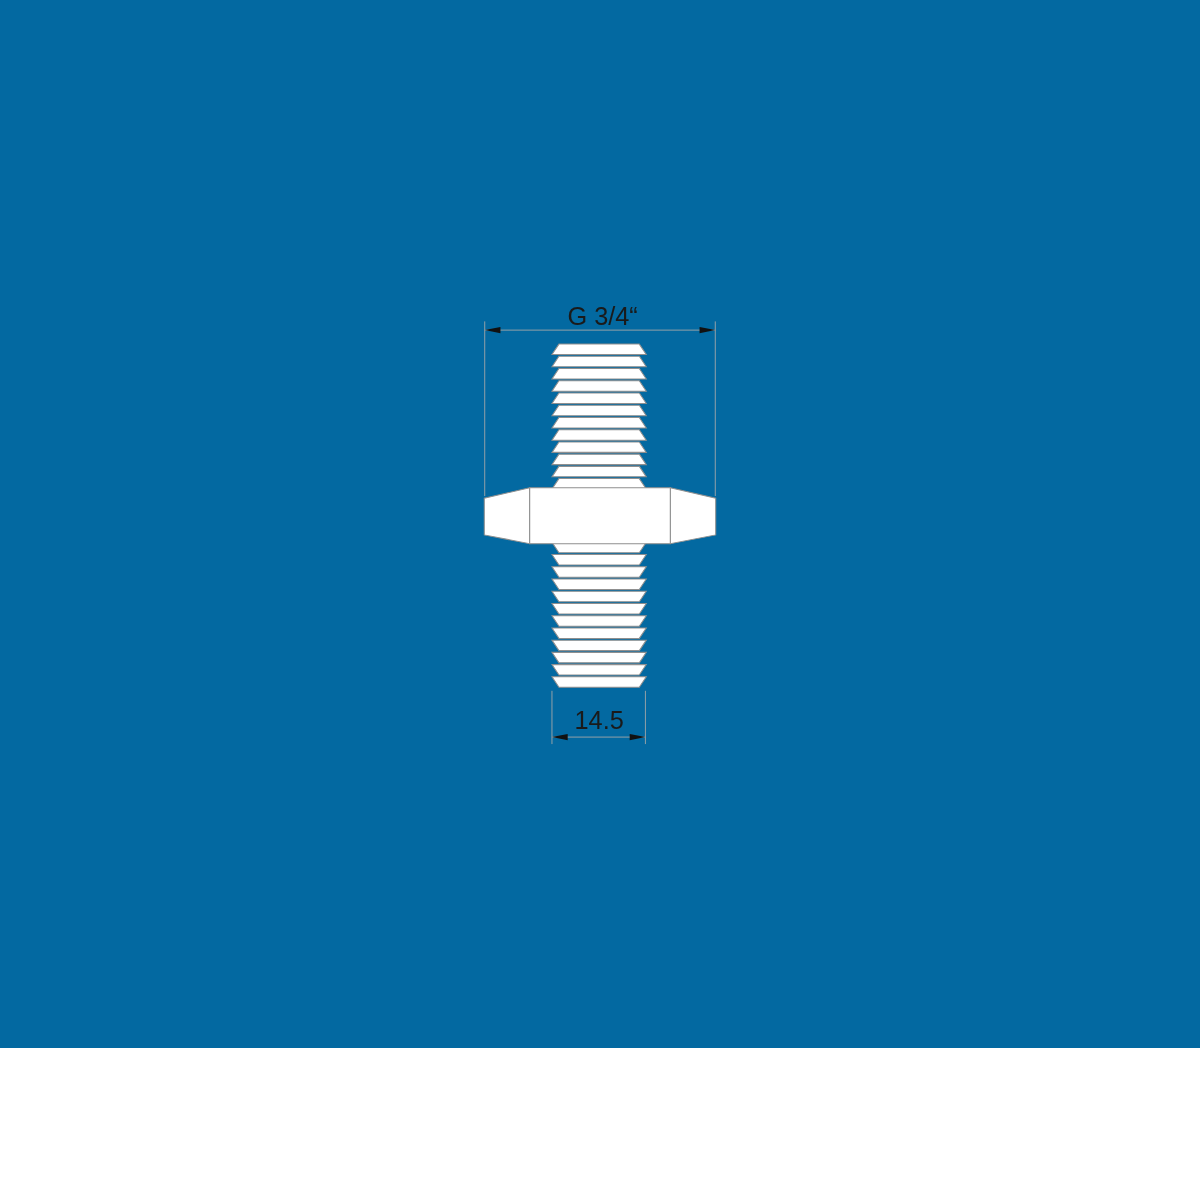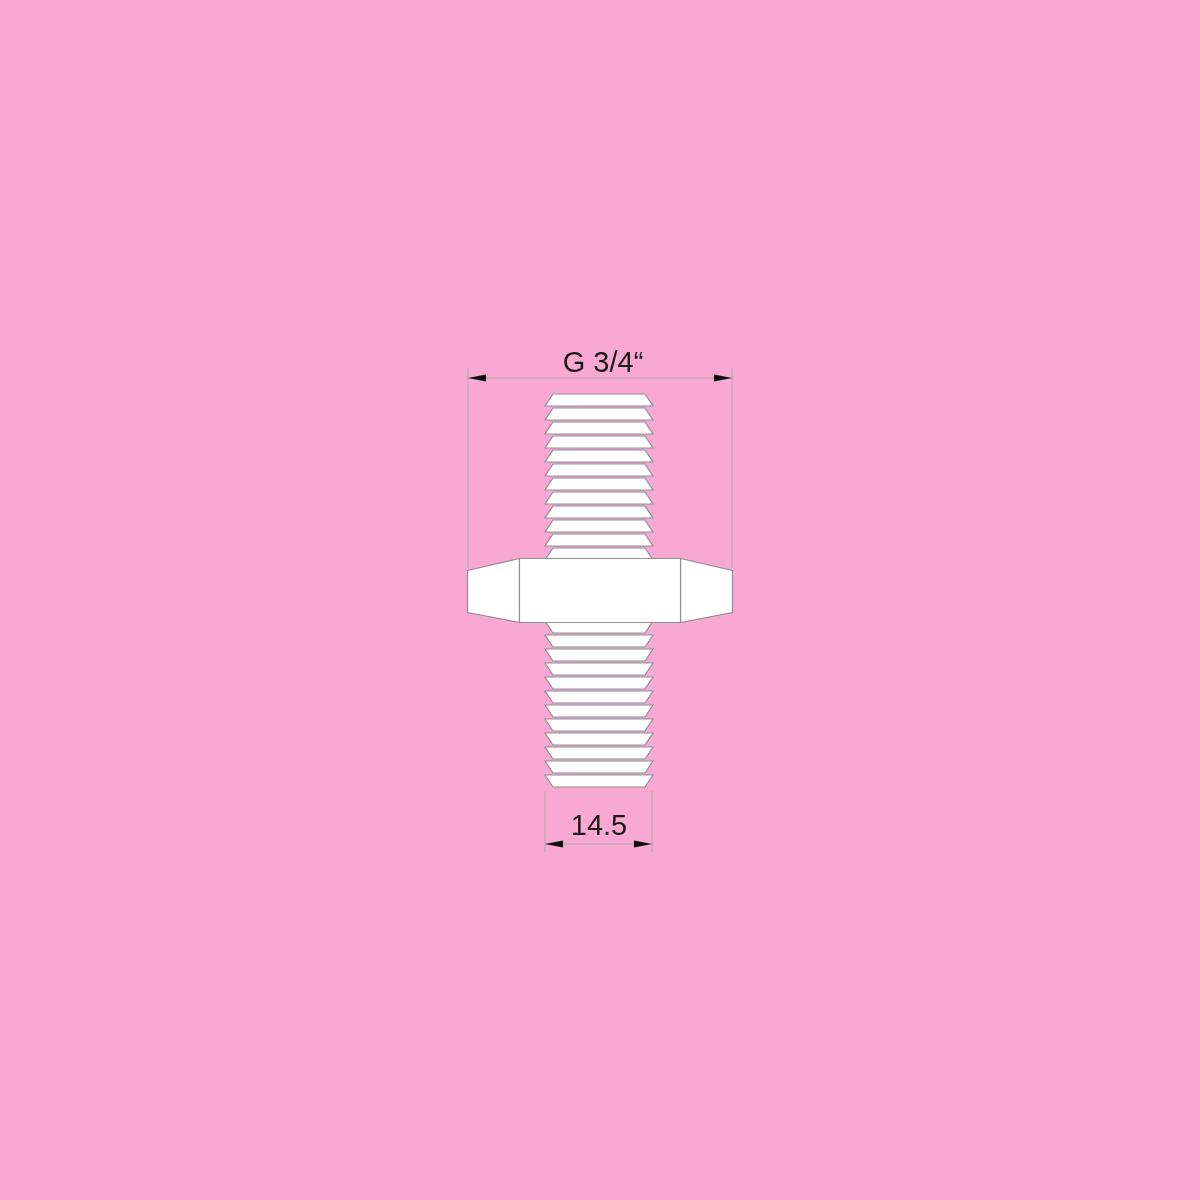--- a/index.html
+++ b/index.html
@@ -3,22 +3,22 @@
 <meta charset="utf-8">
 <style>
   html, body {
     margin: 0;
     padding: 0;
     background: #ffffff;
   }
   .canvas {
     position: relative;
     width: 1200px;
-    height: 1200px;
-    background: #f9a8d4;
+    height: 1048px;
+    background: #0369a1;
     overflow: hidden;
   }
   .canvas svg {
     position: absolute;
     left: 0;
     top: 0;
     width: 100%;
     height: 100%;
   }
   svg text {

